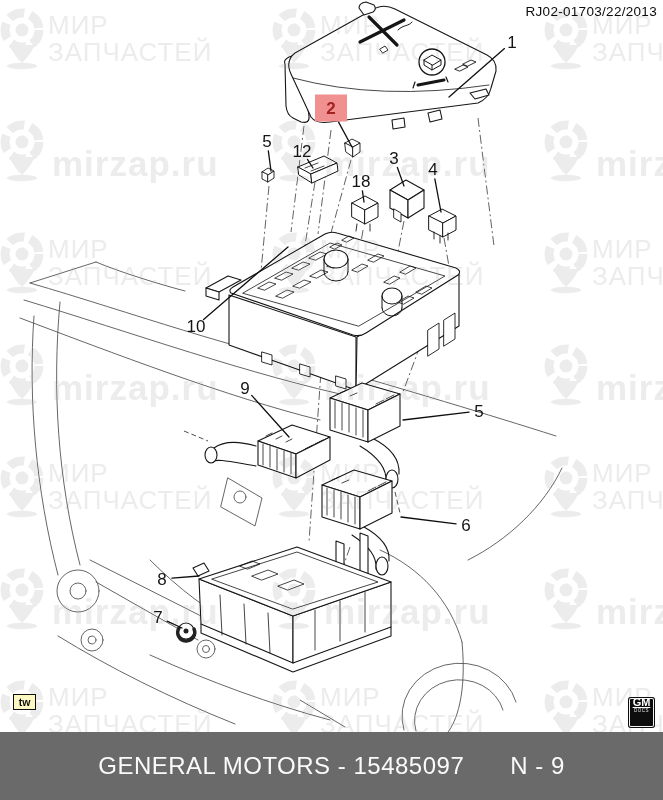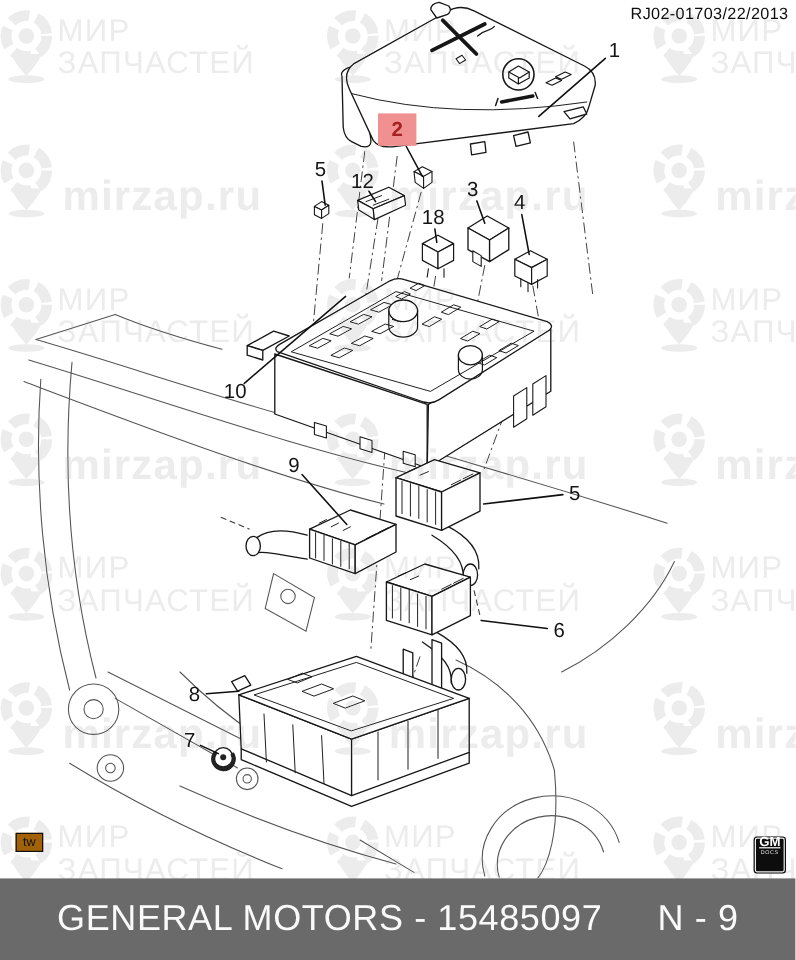--- a/index.html
+++ b/index.html
@@ -23,34 +23,34 @@
   .callout.selected{
     background:var(--hl-bg);color:var(--hl-tx);font-weight:bold;
     width:32px;height:27px;display:flex;align-items:center;justify-content:center;
   }
   .doc-header{
     position:absolute;top:4px;right:6px;z-index:6;display:flex;gap:0;
     font-size:13.5px;color:#0c0c0c;letter-spacing:.3px;
   }
   .tw-box{
     position:absolute;left:13px;top:694px;width:21px;height:14px;z-index:6;
-    border:1.6px solid #101010;background:#a16207;display:flex;align-items:center;justify-content:center;
-    font-size:10.5px;font-weight:normal;color:#101010;
+    border:1.6px solid #101010;background:#fef9c3;display:flex;align-items:center;justify-content:center;
+    font-size:10.5px;font-weight:bold;color:#101010;
   }
   .gm-badge{
     position:absolute;left:628px;top:697px;width:27px;height:31px;z-index:6;
     background:#0d0d0d;border-radius:3px;display:flex;flex-direction:column;align-items:center;justify-content:flex-start;
     box-shadow:inset 0 0 0 1px #0d0d0d, inset 0 0 0 2px #f2f2f2;
   }
   .gm-badge .gm-text{color:#fff;font-weight:bold;font-size:11px;line-height:11px;text-decoration:underline;}
   .gm-badge .gm-sub{color:#e8e8e8;font-size:4.5px;line-height:6px;letter-spacing:.5px;}
   .footer-bar{
     position:absolute;left:0;top:732px;width:663px;height:68px;z-index:5;
     background:var(--footer-bg);display:flex;align-items:center;justify-content:center;gap:46px;
-    color:#fafafa;font-size:30px;letter-spacing:.5px;
+    color:#fafafa;font-size:24px;letter-spacing:.5px;
   }
 </style>
 </head>
 <body style="--wm: #ececec; --hl-bg: #f09090; --hl-tx: #a42222; --footer-bg: #6a6a6a;">
 
 <div class="stage">
 
   <svg id="art" width="663" height="732" viewBox="0 0 663 732">
 
     <g stroke="#555" stroke-width="0.9" fill="none" stroke-linecap="round">

